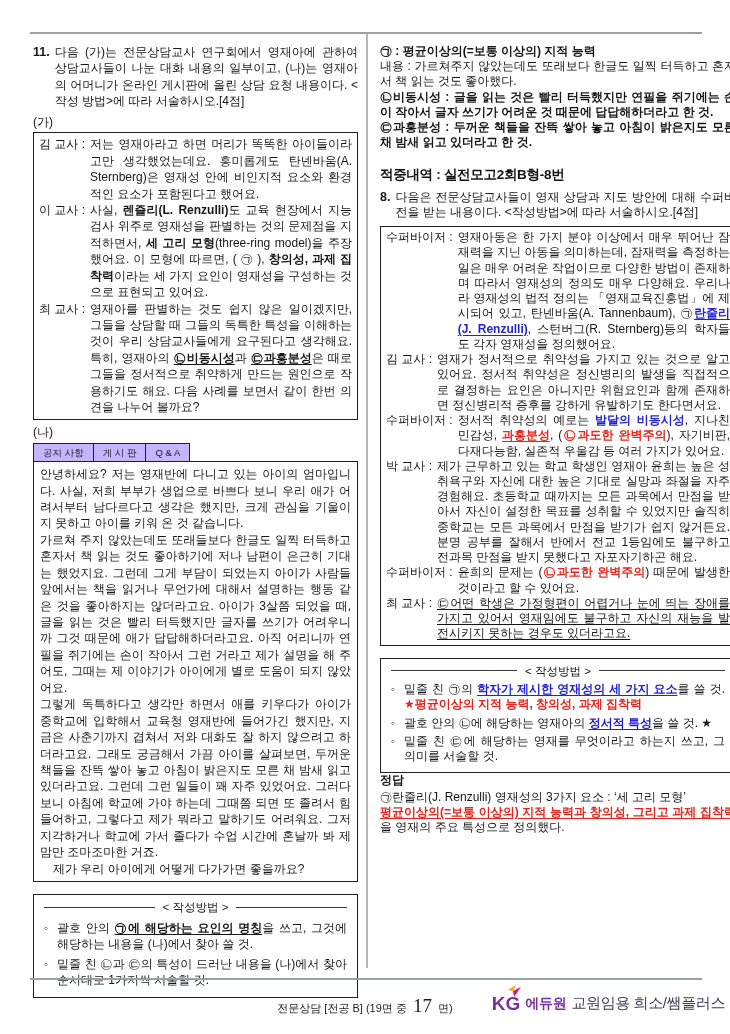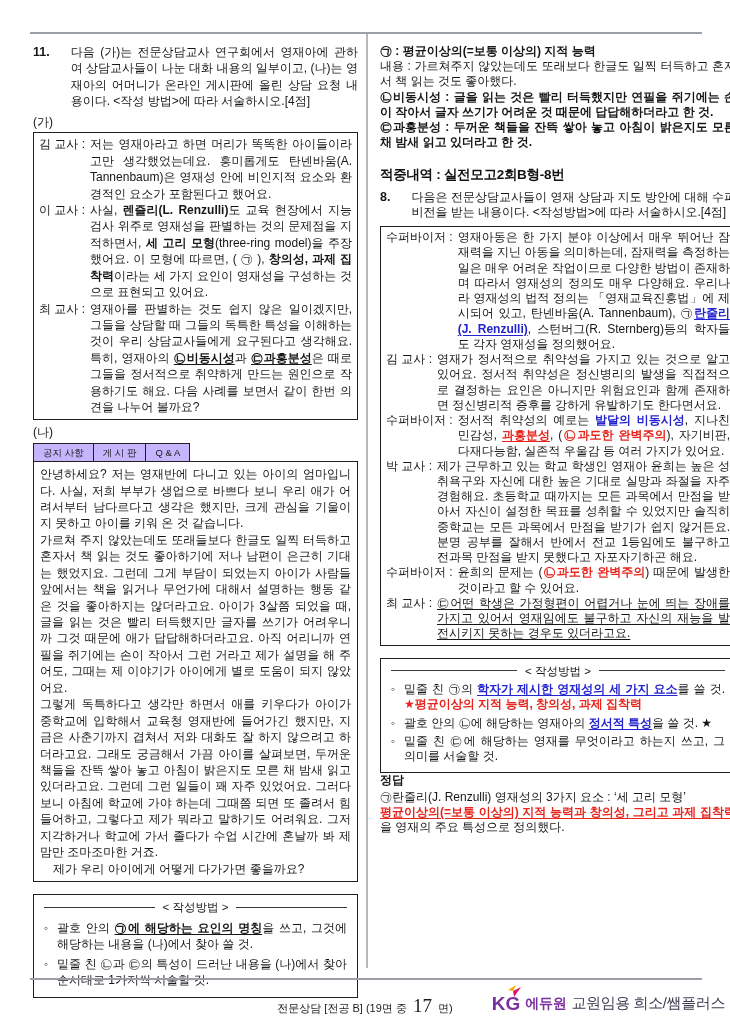--- a/index.html
+++ b/index.html
@@ -15,21 +15,21 @@
   }
   .rule{position:absolute;background:var(--rule);}
   .top-rule{left:30px;top:32px;width:672px;height:2px;}
   .footer-rule{left:30px;top:978px;width:672px;height:2px;}
   .divider{position:absolute;left:366px;top:34px;width:2px;height:934px;background:#b8b8b8;}
 
   .col{position:absolute;top:44px;}
   .col-left{left:33px;width:325px;font-size:12px;line-height:1.37;}
   .col-right{left:380px;width:356px;font-size:12px;line-height:1.27;}
 
-  .question{display:flex;gap:21px;}
+  .question{display:flex;gap:5px;}
   .qnum{flex:0 0 auto;font-weight:700;font-size:12.5px;}
   .qtext{flex:1;text-align:justify;}
 
   .box-label{margin:4px 0 2px;}
 
   .dlg-box{border:1.3px solid var(--border);padding:3px 5px;}
   .dlg-row{display:flex;}
   .dlg-speaker{flex:0 0 auto;white-space:pre;margin-right:5px;}
   .dlg-text{flex:1 1 auto;text-align:justify;}
 
@@ -87,21 +87,21 @@
       <span class="qnum">11.</span>
       <div class="qtext">다음 (가)는 전문상담교사 연구회에서 영재아에 관하여 상담교사들이 나눈 대화 내용의 일부이고, (나)는 영재아의 어머니가 온라인 게시판에 올린 상담 요청 내용이다. &lt;작성 방법&gt;에 따라 서술하시오.[4점]</div>
     </div>
 
     <div class="box-label">(가)</div>
 
     <div class="dlg-box">
 
         <div class="dlg-row">
           <span class="dlg-speaker">김 교사 :</span>
-          <span class="dlg-text"><span class="seg">저는 영재아라고 하면 머리가 똑똑한 아이들이라고만 생각했었는데요. 흥미롭게도 탄넨바움(A. Tannenbaum)은 영재성 안에 비인지적 요소와 환경적인 요소가 포함된다고 했어요.</span></span>
+          <span class="dlg-text"><span class="seg">저는 영재아라고 하면 머리가 똑똑한 아이들이라고만 생각했었는데요. 흥미롭게도 탄넨바움(A. Sternberg)은 영재성 안에 비인지적 요소와 환경적인 요소가 포함된다고 했어요.</span></span>
         </div>
 
         <div class="dlg-row">
           <span class="dlg-speaker">이 교사 :</span>
           <span class="dlg-text"><span class="seg">사실, </span><span class="seg b">렌즐리(L. Renzulli)</span><span class="seg">도 교육 현장에서 지능검사 위주로 영재성을 판별하는 것의 문제점을 지적하면서, </span><span class="seg b">세 고리 모형</span><span class="seg">(three-ring model)을 주장했어요. 이 모형에 따르면, ( ㉠ ), </span><span class="seg b">창의성, 과제 집착력</span><span class="seg">이라는 세 가지 요인이 영재성을 구성하는 것으로 표현되고 있어요.</span></span>
         </div>
 
         <div class="dlg-row">
           <span class="dlg-speaker">최 교사 :</span>
           <span class="dlg-text"><span class="seg">영재아를 판별하는 것도 쉽지 않은 일이겠지만, 그들을 상담할 때 그들의 독특한 특성을 이해하는 것이 우리 상담교사들에게 요구된다고 생각해요. 특히, 영재아의 </span><span class="seg bu">㉡비동시성</span><span class="seg">과 </span><span class="seg bu">㉢과흥분성</span><span class="seg">은 때로 그들을 정서적으로 취약하게 만드는 원인으로 작용하기도 해요. 다음 사례를 보면서 같이 한번 의견을 나누어 볼까요?</span></span>

